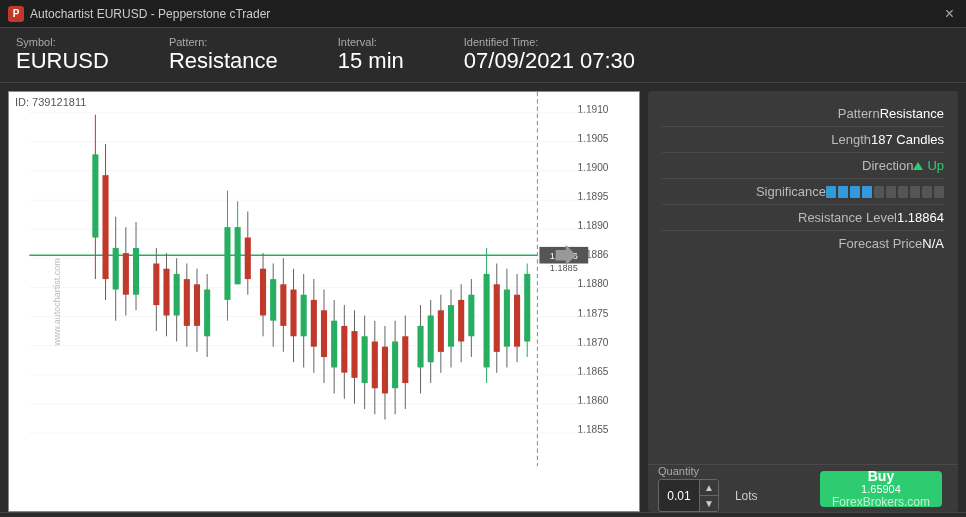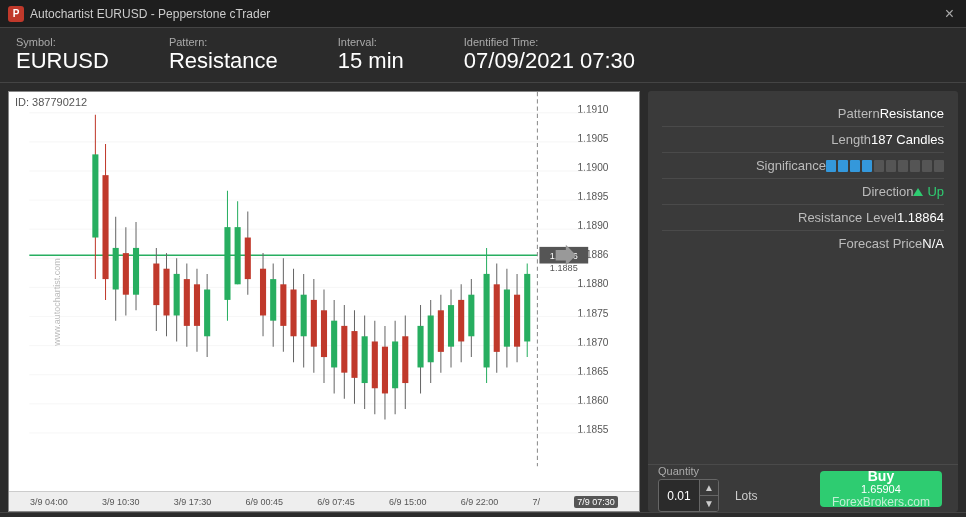--- a/index.html
+++ b/index.html
@@ -241,21 +241,21 @@
   <div class="header-item">
     <label>Identified Time:</label>
     <span class="value">07/09/2021 07:30</span>
   </div>
 </div>
 
 <div class="main-content">
 
   <div class="chart-area">
     <div class="chart-inner">
-      <div class="chart-id">ID: 387790212</div>
+      <div class="chart-id">ID: 739121811</div>
       <div class="watermark">www.autochartist.com</div>
       <svg class="chart-svg" viewBox="0 0 620 380" preserveAspectRatio="none">
 
         <text x="590" y="20" font-size="10" fill="#555" text-anchor="end">1.1910</text>
         <text x="590" y="48" font-size="10" fill="#555" text-anchor="end">1.1905</text>
         <text x="590" y="76" font-size="10" fill="#555" text-anchor="end">1.1900</text>
         <text x="590" y="104" font-size="10" fill="#555" text-anchor="end">1.1895</text>
         <text x="590" y="132" font-size="10" fill="#555" text-anchor="end">1.1890</text>
         <text x="590" y="160" font-size="10" fill="#555" text-anchor="end">1.1886</text>
         <text x="590" y="188" font-size="10" fill="#555" text-anchor="end">1.1880</text>
@@ -369,68 +369,57 @@
         <rect x="477" y="185" width="6" height="65" fill="#c0392b"></rect>
         <line x1="490" y1="170" x2="490" y2="265" stroke="#666" stroke-width="1"></line>
         <rect x="487" y="190" width="6" height="55" fill="#27ae60"></rect>
         <line x1="500" y1="175" x2="500" y2="260" stroke="#666" stroke-width="1"></line>
         <rect x="497" y="195" width="6" height="50" fill="#c0392b"></rect>
         <line x1="510" y1="165" x2="510" y2="255" stroke="#27ae60" stroke-width="1"></line>
         <rect x="507" y="175" width="6" height="65" fill="#27ae60"></rect>
 
         <polygon points="558,157 548,147 548,152 538,152 538,162 548,162 548,167" fill="#999"></polygon>
       </svg>
-      <div class="chart-xaxis">
-        <span>3/9 04:00</span>
-        <span>3/9 10:30</span>
-        <span>3/9 17:30</span>
-        <span>6/9 00:45</span>
-        <span>6/9 07:45</span>
-        <span>6/9 15:00</span>
-        <span>6/9 22:00</span>
-        <span>7/</span>
-        <span class="active">7/9 07:30</span>
-      </div>
     </div>
   </div>
 
   <div class="right-panel">
     <div class="info-table">
 
       <div class="info-row">
         <span class="info-label">Pattern</span>
         <span class="info-value">Resistance</span>
       </div>
 
       <div class="info-row">
         <span class="info-label">Length</span>
         <span class="info-value">187 Candles</span>
+      </div>
+
+      <div class="info-row">
+        <span class="info-label">Direction</span>
+        <span class="direction-up">
+          <span class="direction-arrow"></span>
+          <span>Up</span>
+        </span>
       </div>
 
       <div class="info-row">
         <span class="info-label">Significance</span>
         <span class="significance-bars">
           <span class="sig-bar"></span>
           <span class="sig-bar"></span>
           <span class="sig-bar"></span>
           <span class="sig-bar"></span>
           <span class="sig-bar empty"></span>
           <span class="sig-bar empty"></span>
           <span class="sig-bar empty"></span>
           <span class="sig-bar empty"></span>
           <span class="sig-bar empty"></span>
           <span class="sig-bar empty"></span>
-        </span>
-      </div>
-
-      <div class="info-row">
-        <span class="info-label">Direction</span>
-        <span class="direction-up">
-          <span class="direction-arrow"></span>
-          <span>Up</span>
         </span>
       </div>
 
       <div class="info-row">
         <span class="info-label">Resistance Level</span>
         <span class="info-value">1.18864</span>
       </div>
 
       <div class="info-row">
         <span class="info-label">Forecast Price</span>

